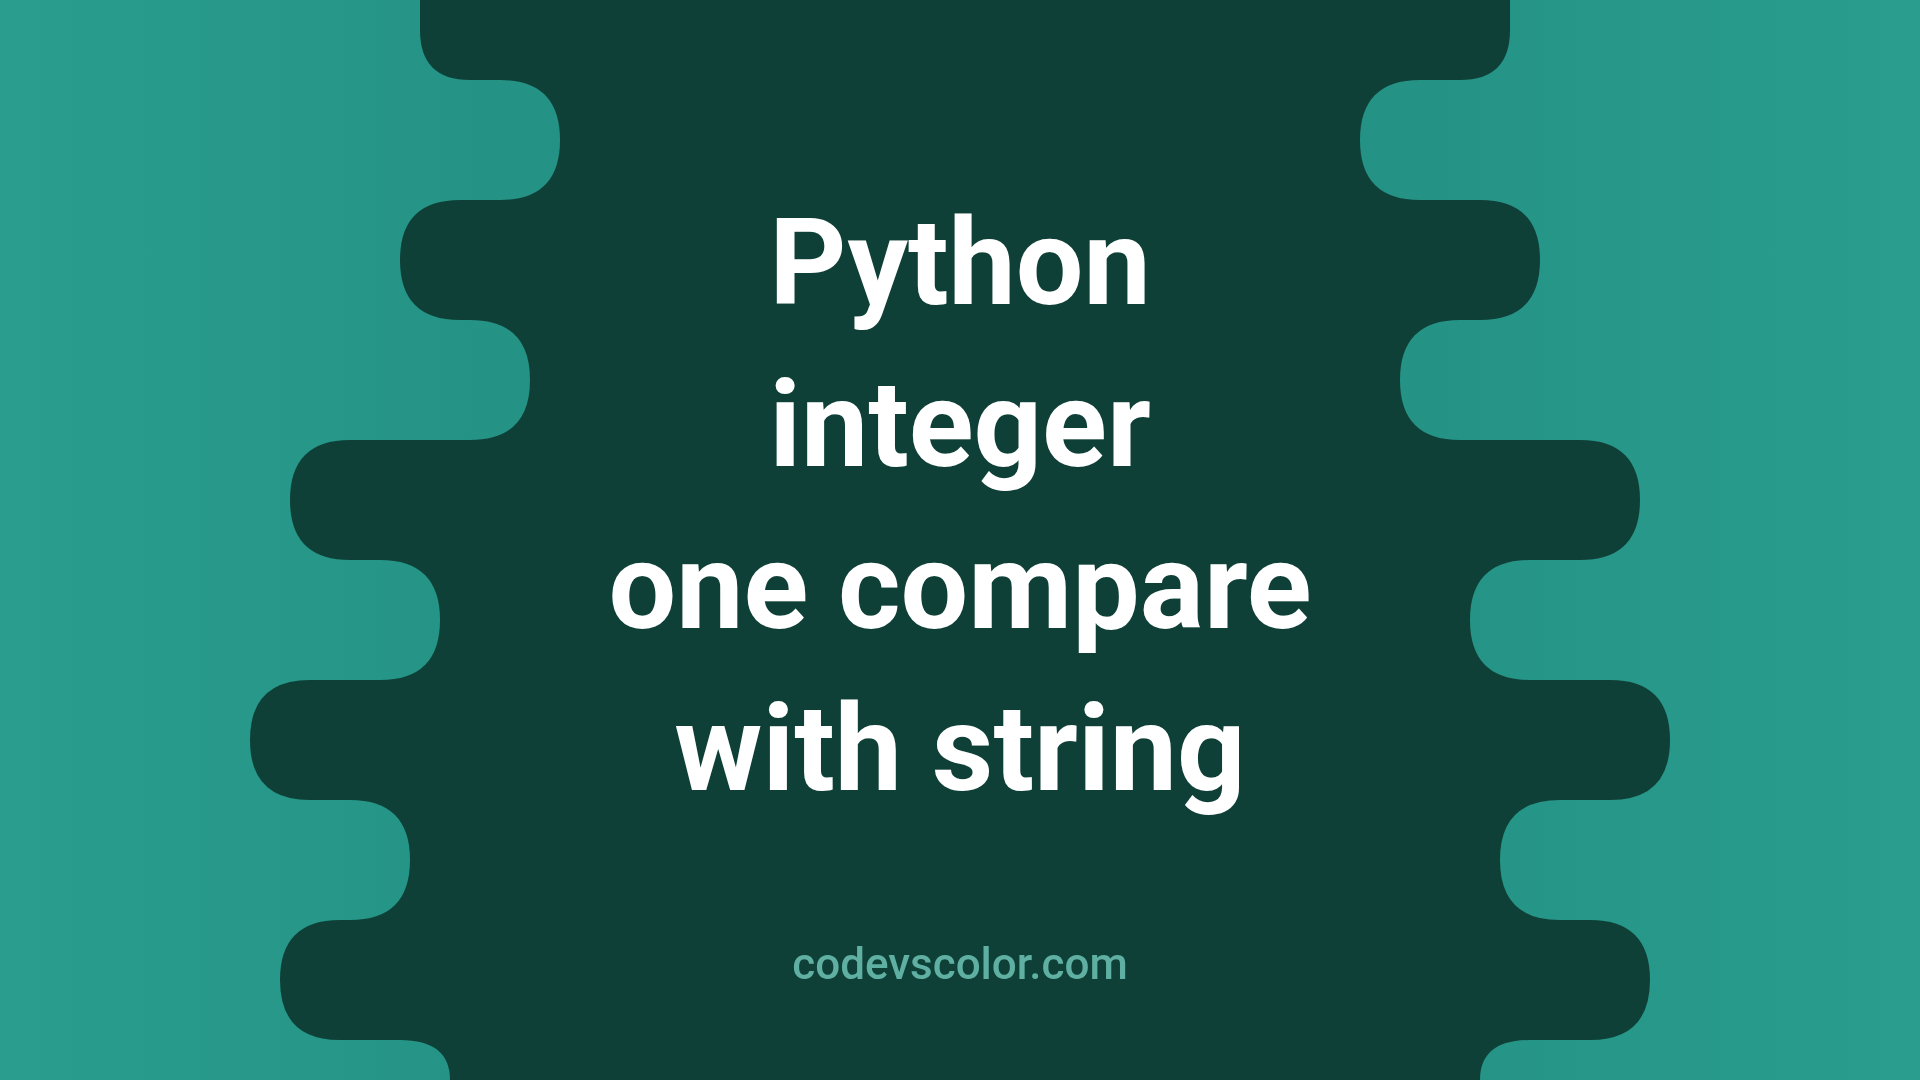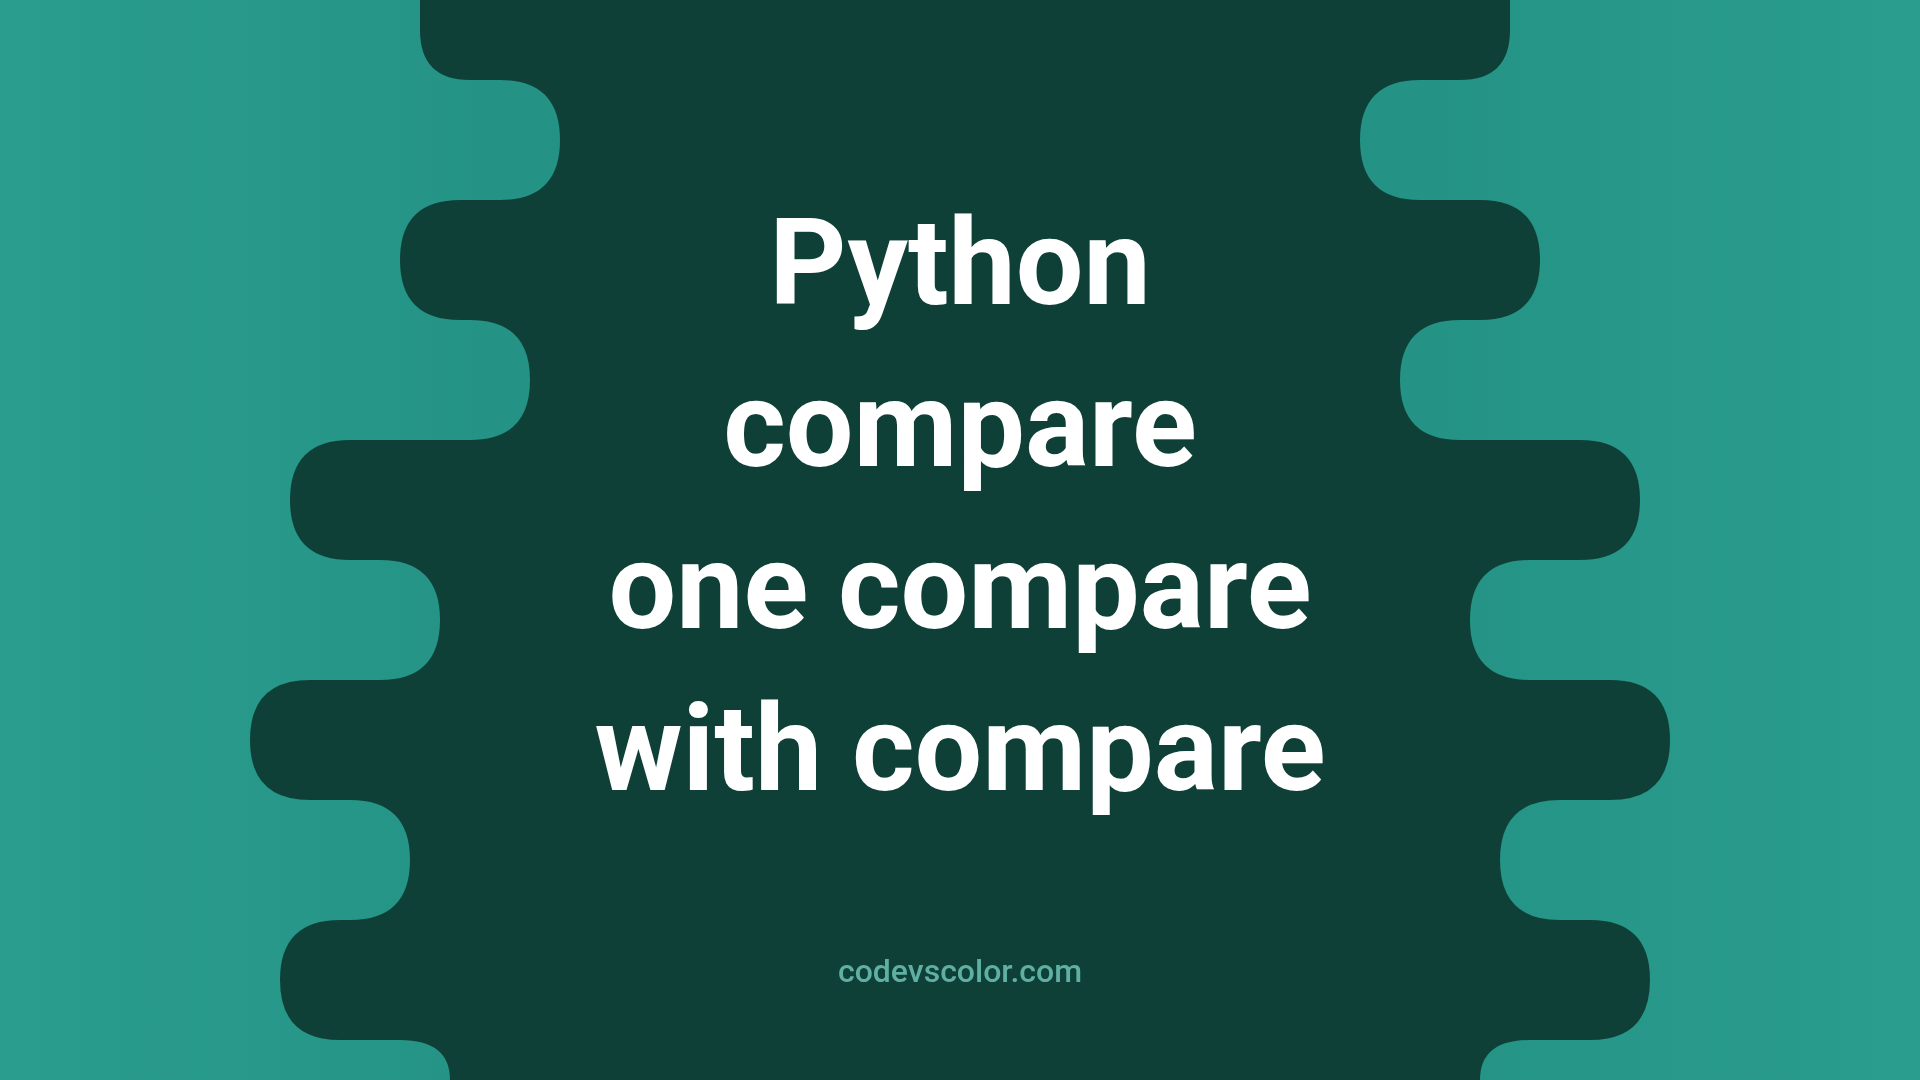--- a/index.html
+++ b/index.html
@@ -58,21 +58,21 @@
     .title-line {
       display: block;
     }
     
     .watermark {
       position: absolute;
       bottom: 90px;
       left: 50%;
       transform: translateX(-50%);
       color: #5fb0a3;
-      font-size: 32px;
+      font-size: 44px;
       font-weight: 500;
       z-index: 2;
     }
   </style>
 </head>
 <body>
 
 <div class="banner">
   <svg class="blob-shape" viewBox="0 0 1920 1080" preserveAspectRatio="none">
     <path fill="#0f4037" d="
@@ -134,20 +134,20 @@
       L 1460 80
       Q 1510 80 1510 30
       L 1510 0
       Z
     "></path>
   </svg>
 
   <div class="content">
     <h1 class="title">
       <span class="title-line">Python</span>
-      <span class="title-line">compare</span>
+      <span class="title-line">integer</span>
       <span class="title-line">one compare</span>
-      <span class="title-line">with compare</span>
+      <span class="title-line">with string</span>
     </h1>
   </div>
 
   <div class="watermark">codevscolor.com</div>
 </div>
 
 </body></html>

